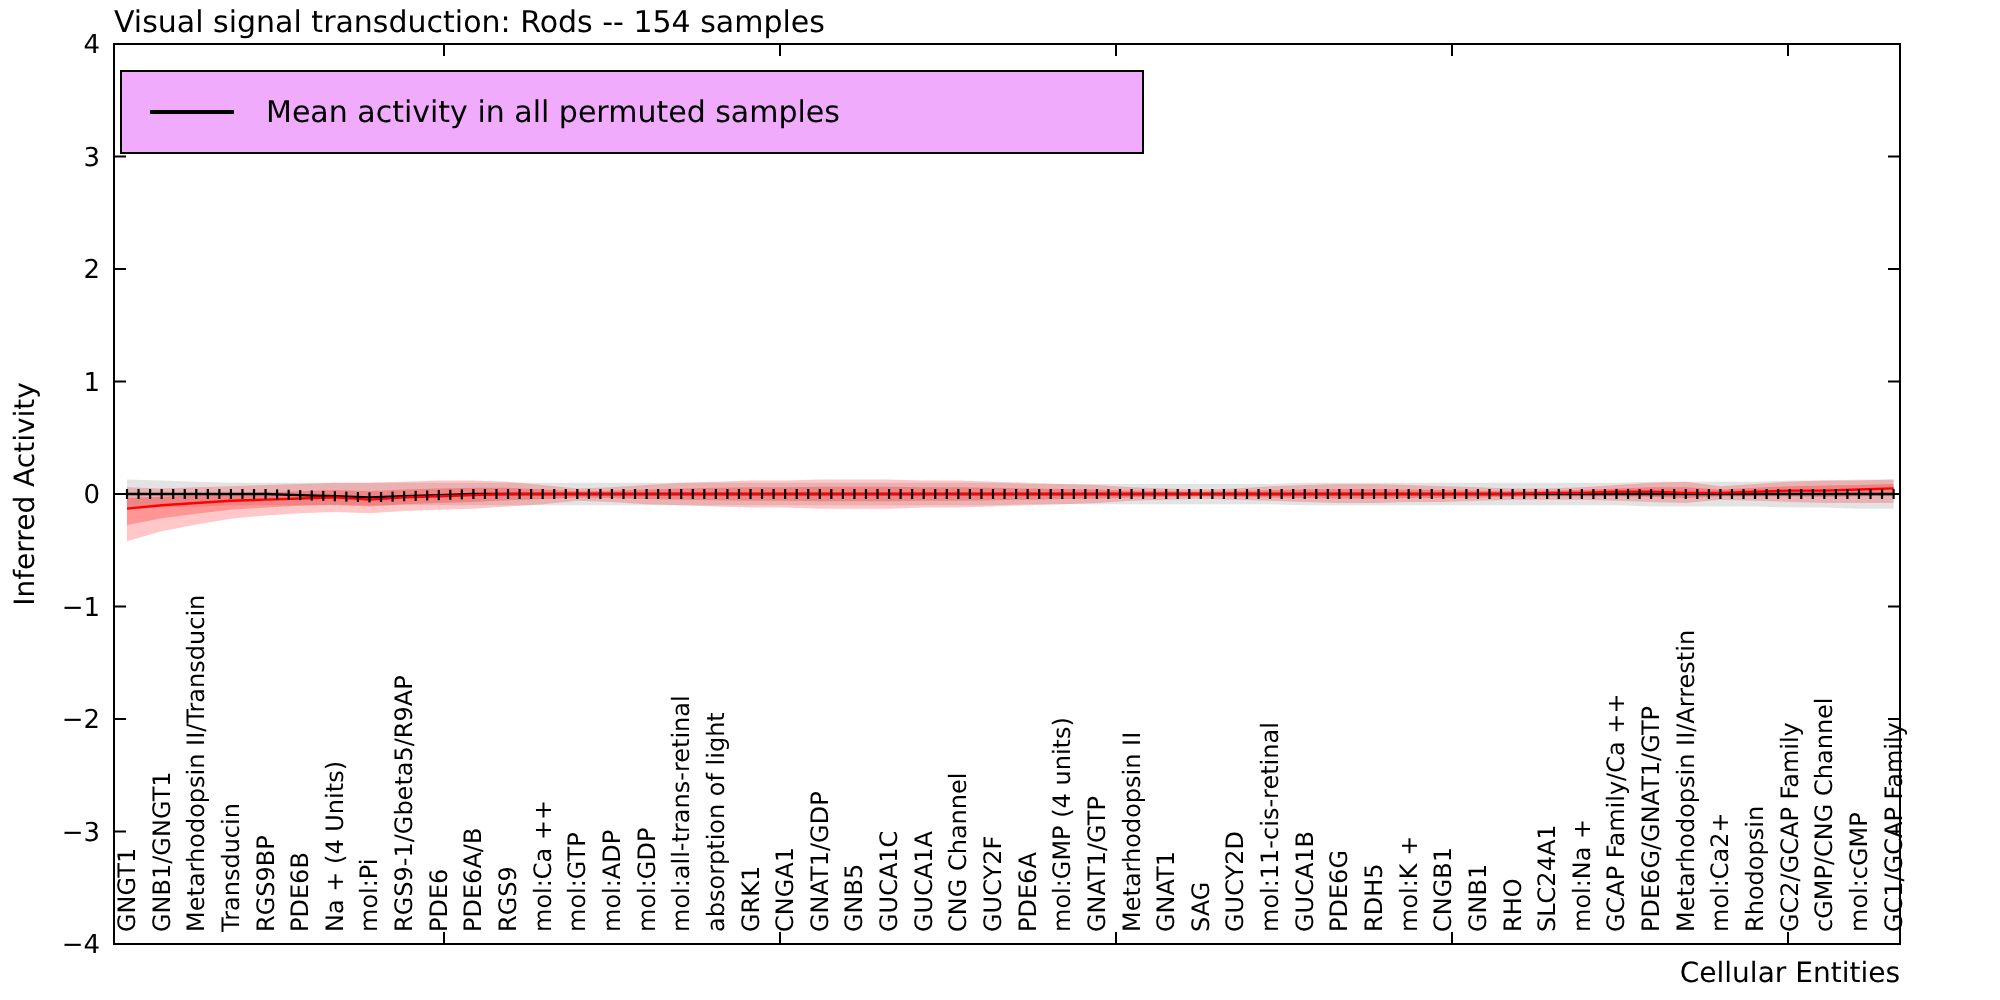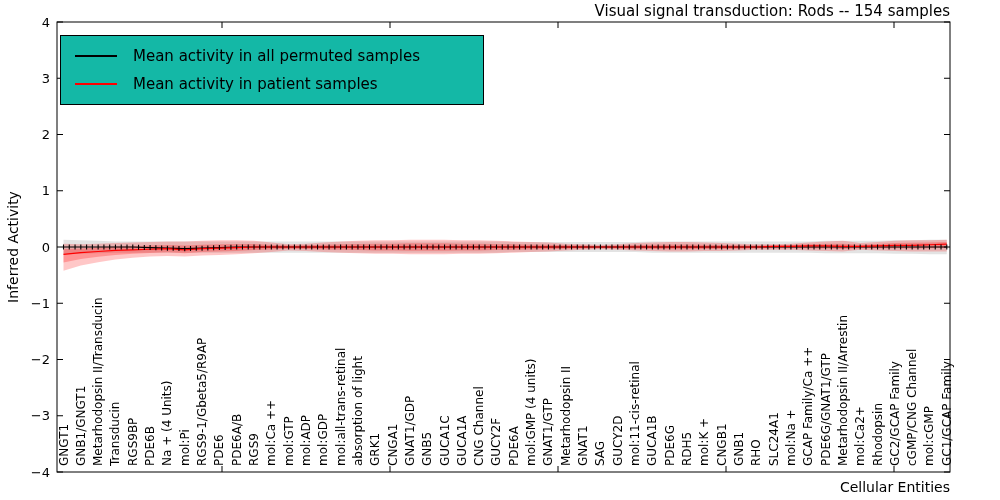--- a/index.html
+++ b/index.html
@@ -3,35 +3,35 @@
 <meta charset="utf-8">
 <style>
   html,body{margin:0;padding:0;background:#ffffff;}
   #fig{
     position:relative;width:1000px;height:500px;background:#ffffff;
     font-family:"DejaVu Sans","Liberation Sans",sans-serif;color:#000;
     overflow:hidden;
   }
   #plot{position:absolute;left:0;top:0;}
   .title{
-    position:absolute;left:57px;top:2px;width:893px;text-align:right;
+    position:absolute;left:57px;top:2px;width:893px;text-align:left;
     font-size:15px;color:#000;
   }
   .xlabel{
     position:absolute;left:57px;top:479px;width:893px;text-align:right;
     font-size:14px;color:#000;
   }
   .ylabel{
     position:absolute;left:5px;top:247px;white-space:nowrap;
     font-size:14px;color:#000;
     transform:rotate(-90deg) translate(-50%,0);transform-origin:0 0;
   }
   .legend{
-    position:absolute;left:60px;top:35px;width:424px;
-    background:#14b8a6;border:1px solid #000;
+    position:absolute;left:60px;top:35px;width:512px;
+    background:#f0abfc;border:1px solid #000;
     padding:6px 0 6px 14px;box-sizing:border-box;
   }
   .legend-row{display:flex;align-items:center;height:28px;}
   .legend-line{display:inline-block;width:42px;height:0;border-top:2px solid #000;margin-right:16px;flex:none;}
   .legend-text{font-size:15px;white-space:nowrap;}
 </style>
 </head>
 <body>
 
 <div id="fig">
@@ -301,18 +301,14 @@
 
   <div class="title">Visual signal transduction: Rods -- 154 samples</div>
   <div class="ylabel">Inferred Activity</div>
   <div class="xlabel">Cellular Entities</div>
 
   <div class="legend">
     <div class="legend-row">
       <span class="legend-line" id="sw0" style="border-top-color: rgb(0, 0, 0);"></span>
       <span class="legend-text">Mean activity in all permuted samples</span>
     </div>
-    <div class="legend-row">
-      <span class="legend-line" id="sw1" style="border-top-color: rgb(255, 0, 0);"></span>
-      <span class="legend-text">Mean activity in patient samples</span>
-    </div>
   </div>
 </div>
 
 </body></html>

